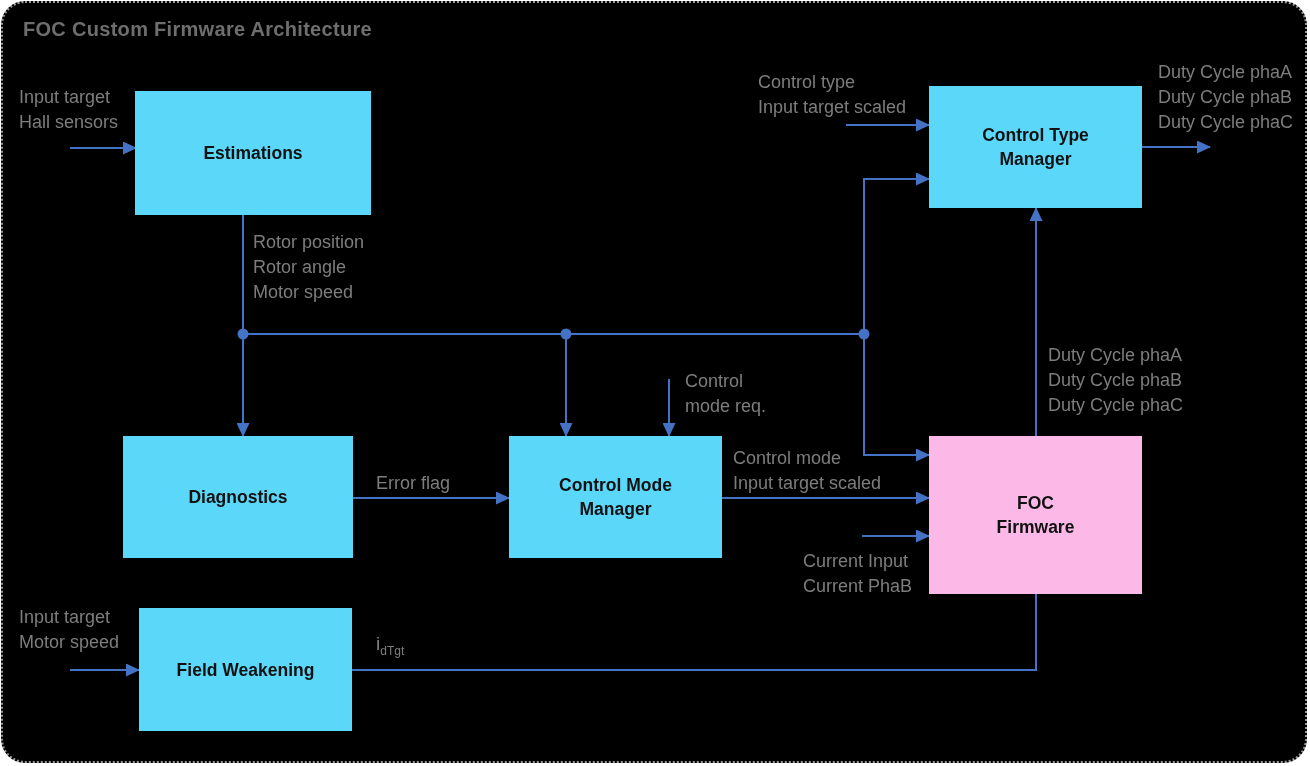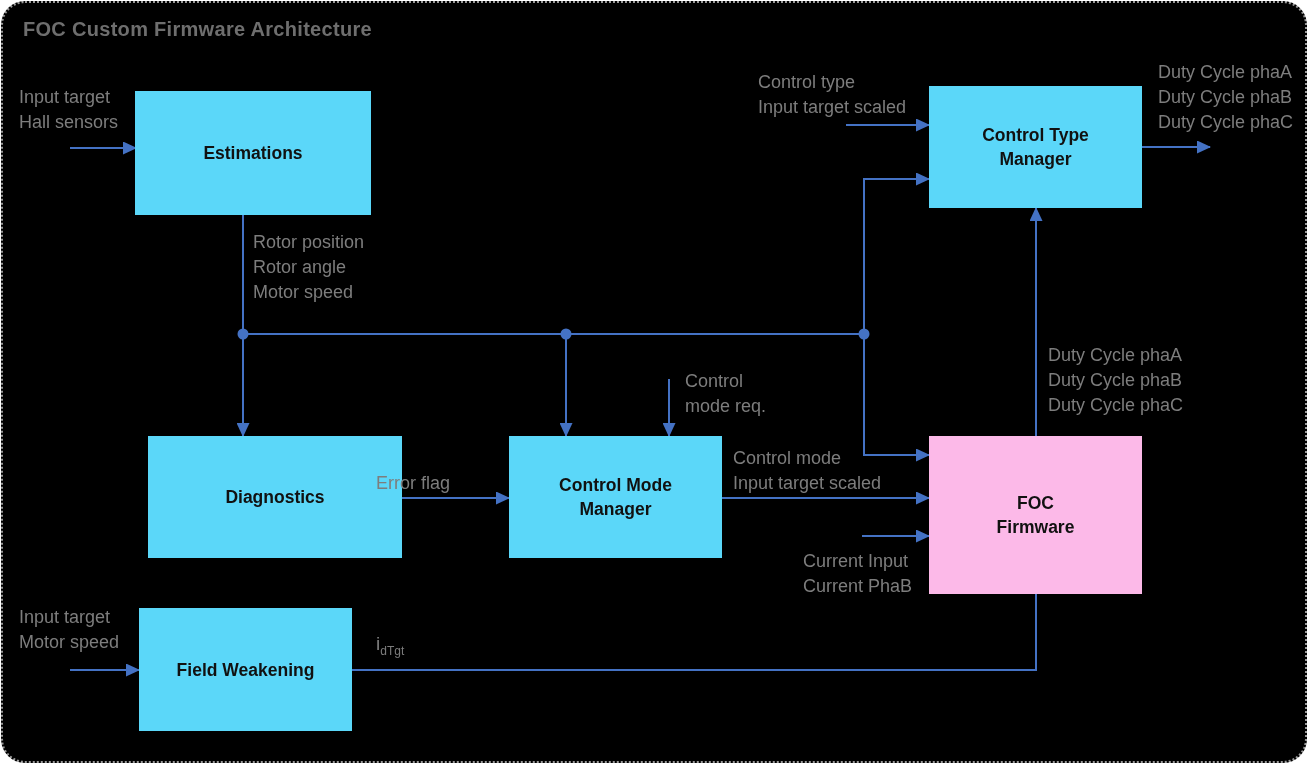--- a/index.html
+++ b/index.html
@@ -54,21 +54,21 @@
   .glabel {
     position: absolute;
     color: #7d7d7d;
     font-size: 18px;
     line-height: 25px;
     white-space: nowrap;
   }
   .glabel span { display: block; }
   .glabel sub { font-size: 12px; text-align: right; }
   #b-estimations { left: 132px; top:  80px; width: 236px; height: 124px; margin-top: 8px; }
-  #b-diagnostics { left: 145px; top: 433px; width: 254px; height: 122px; }
+  #b-diagnostics { left: 120px; top: 433px; width: 230px; height: 122px; }
   #b-cmm         { left: 506px; top: 433px; width: 213px; height: 122px; }
   #b-ctm         { left: 926px; top:  83px; width: 213px; height: 122px; }
   #b-foc         { left: 926px; top: 433px; width: 213px; height: 158px; }
   #b-fw          { left: 136px; top: 605px; width: 213px; height: 123px; }
   #l-est-inputs   { left: 16px;   top: 82px;  }
   #l-est-outputs  { left: 250px;  top: 227px; }
   #l-ctm-inputs   { left: 755px;  top: 67px;  }
   #l-duty-out     { left: 1155px; top: 57px;  }
   #l-mode-req     { left: 682px;  top: 366px; }
   #l-error-flag   { left: 373px;  top: 468px; }

